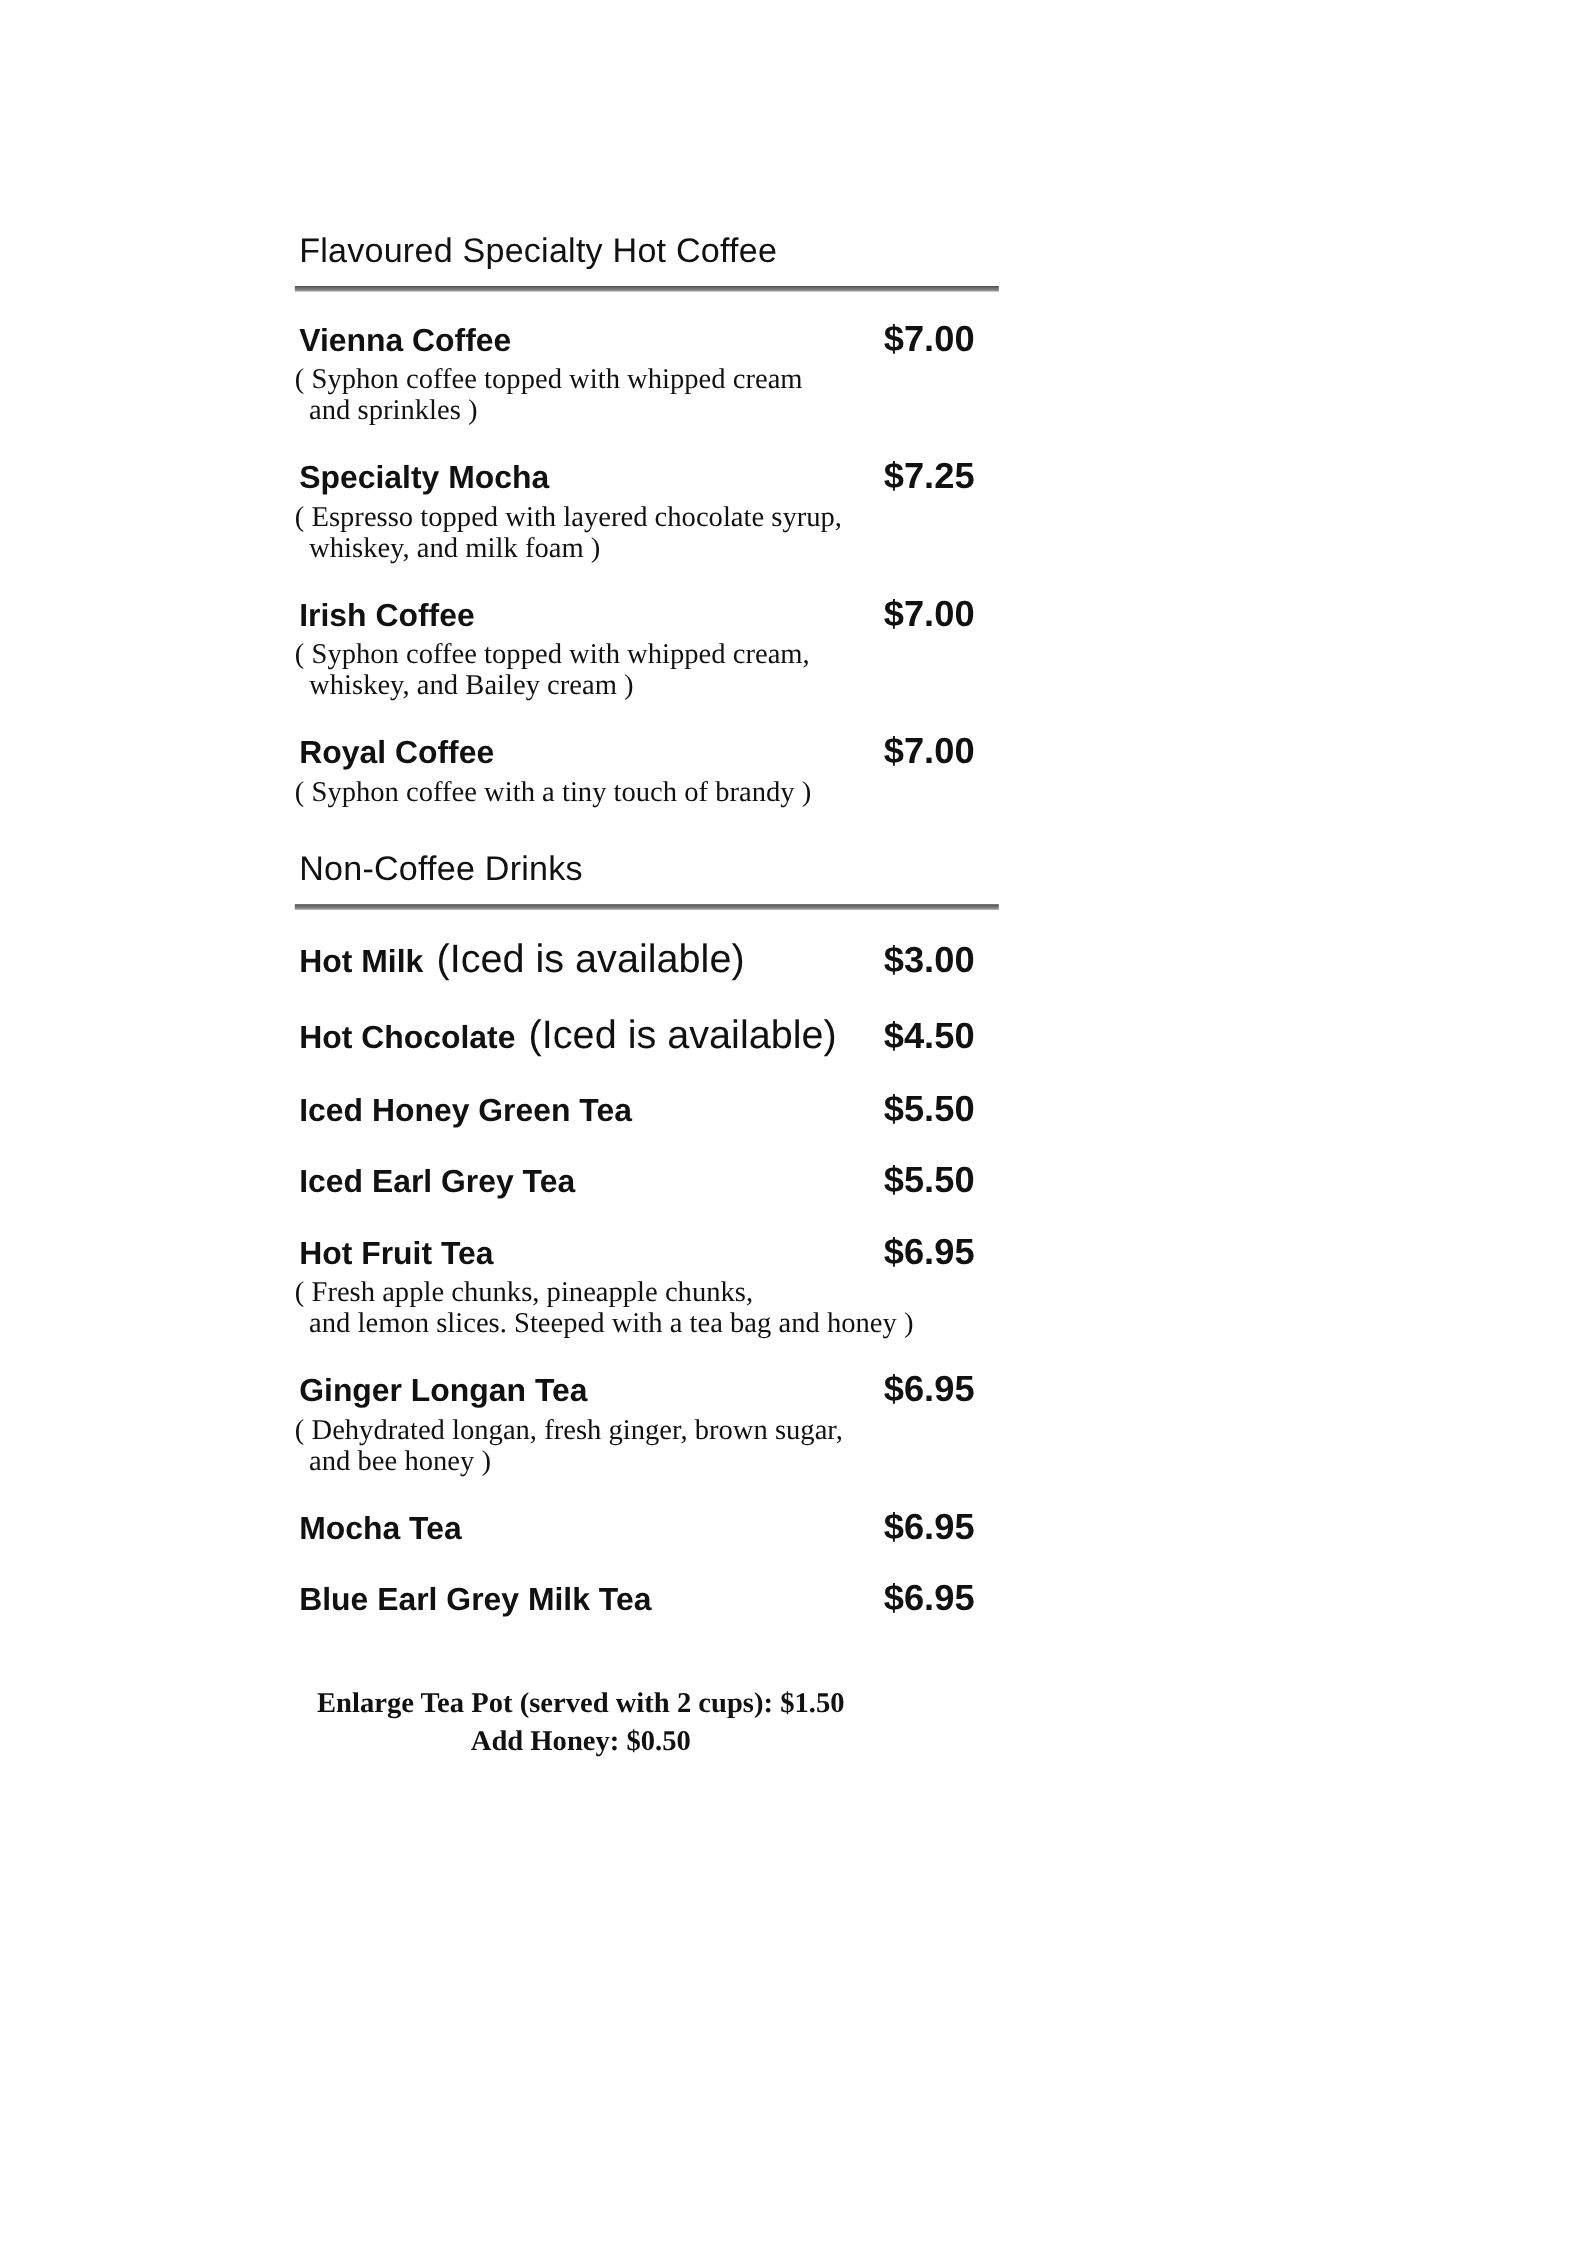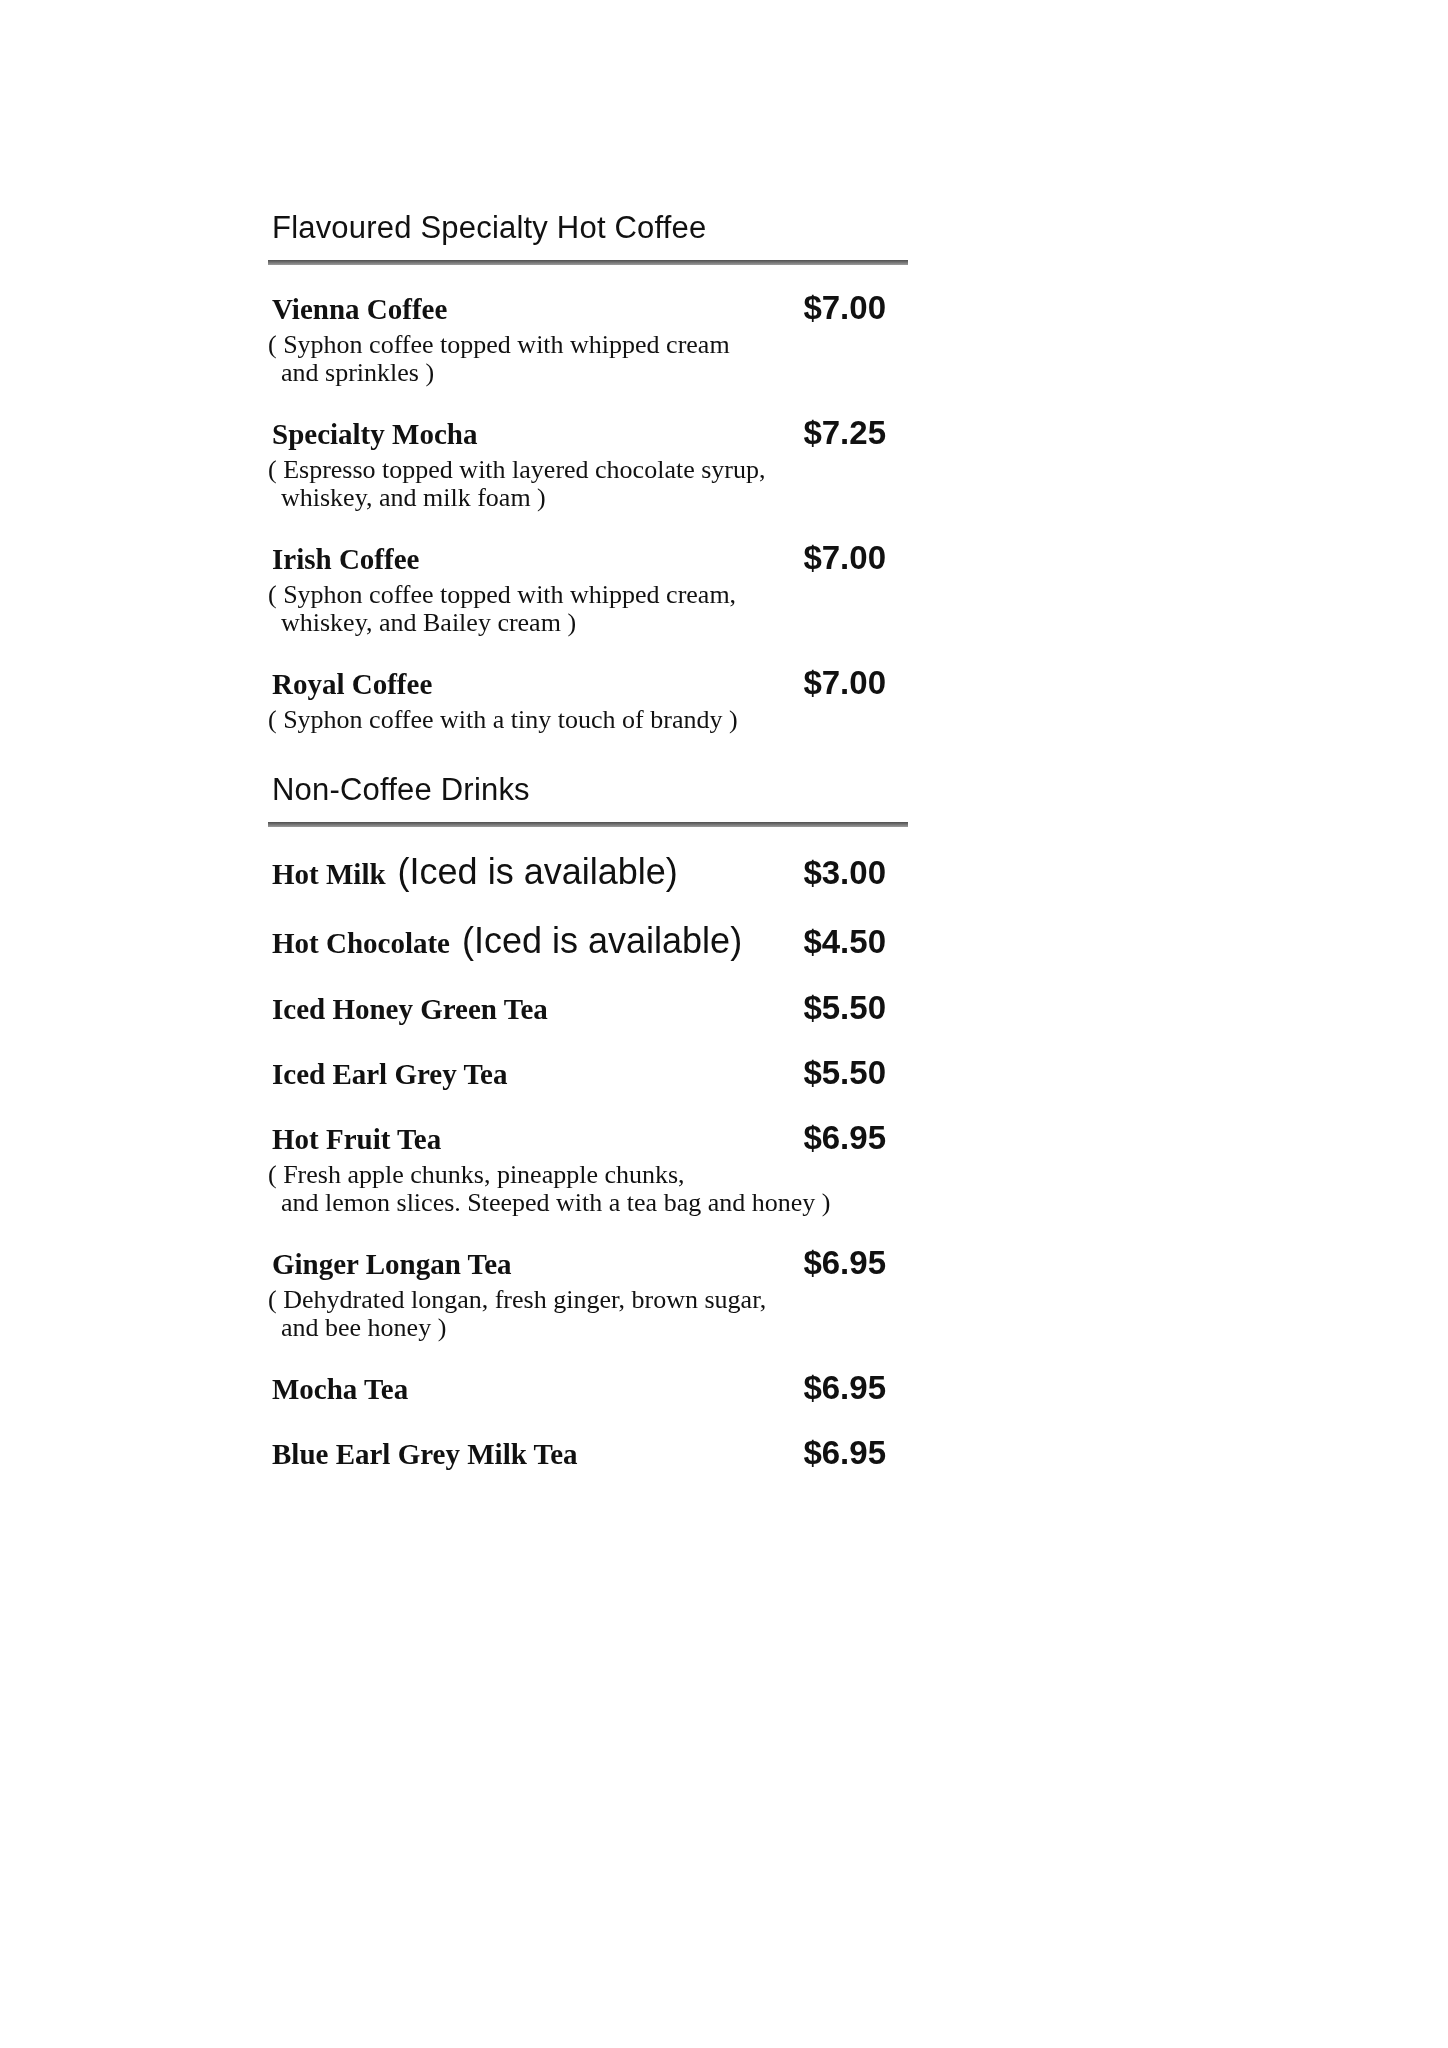--- a/index.html
+++ b/index.html
@@ -39,21 +39,21 @@
     margin-bottom: 24px;
   }
   .item {
     margin-bottom: 27px;
   }
   .item-line {
     display: flex;
     align-items: baseline;
   }
   .item-name {
-    font-family: Liberation Serif, serif;
+    font-family: Liberation Sans, sans-serif;
     font-weight: bold;
     font-size: 29px;
     margin-left: 4px;
     white-space: nowrap;
   }
   .item-note {
     font-family: "Liberation Sans", sans-serif;
     font-weight: normal;
     font-size: 36px;
     margin-left: 12px;
@@ -214,14 +214,18 @@
     <div class="item">
       <div class="item-line">
         <span class="item-name">Blue Earl Grey Milk Tea</span>
 
         <span class="item-price">$6.95</span>
       </div>
 
     </div>
   </div>
 
+  <div class="footer">
+    <p class="footer-line">Enlarge Tea Pot (served with 2 cups): $1.50</p>
+    <p class="footer-line">Add Honey: $0.50</p>
+  </div>
 
 </div>
 
 </body></html>

